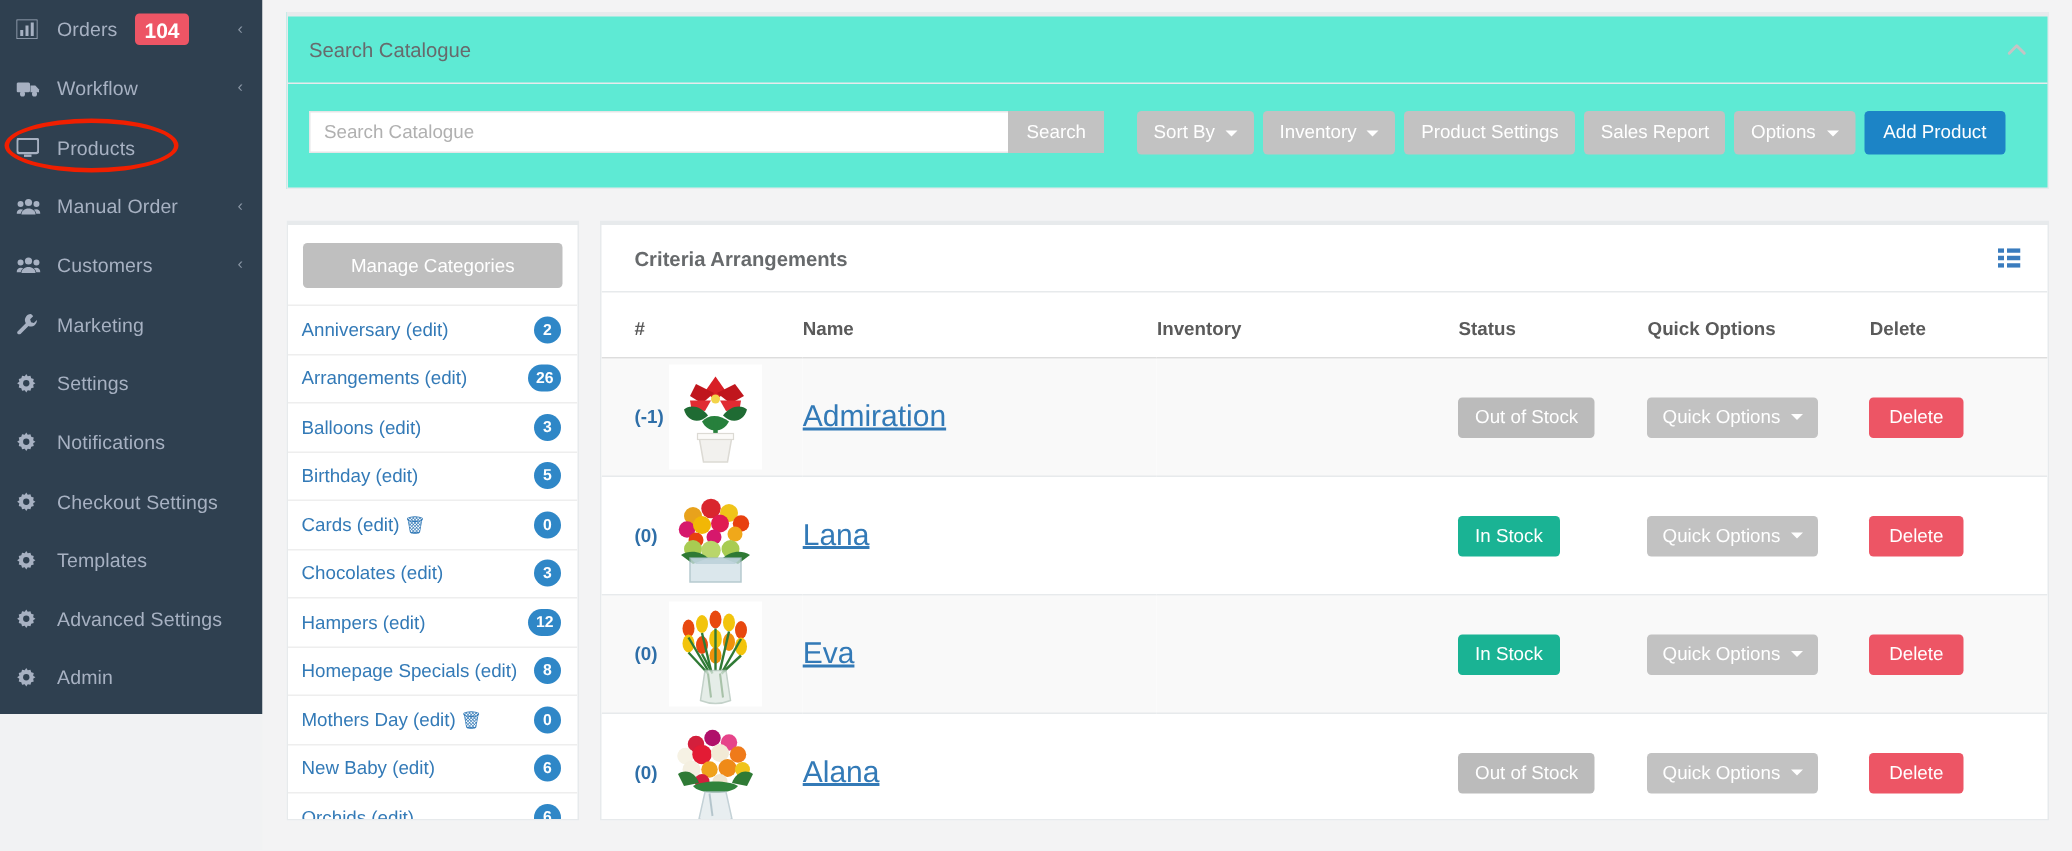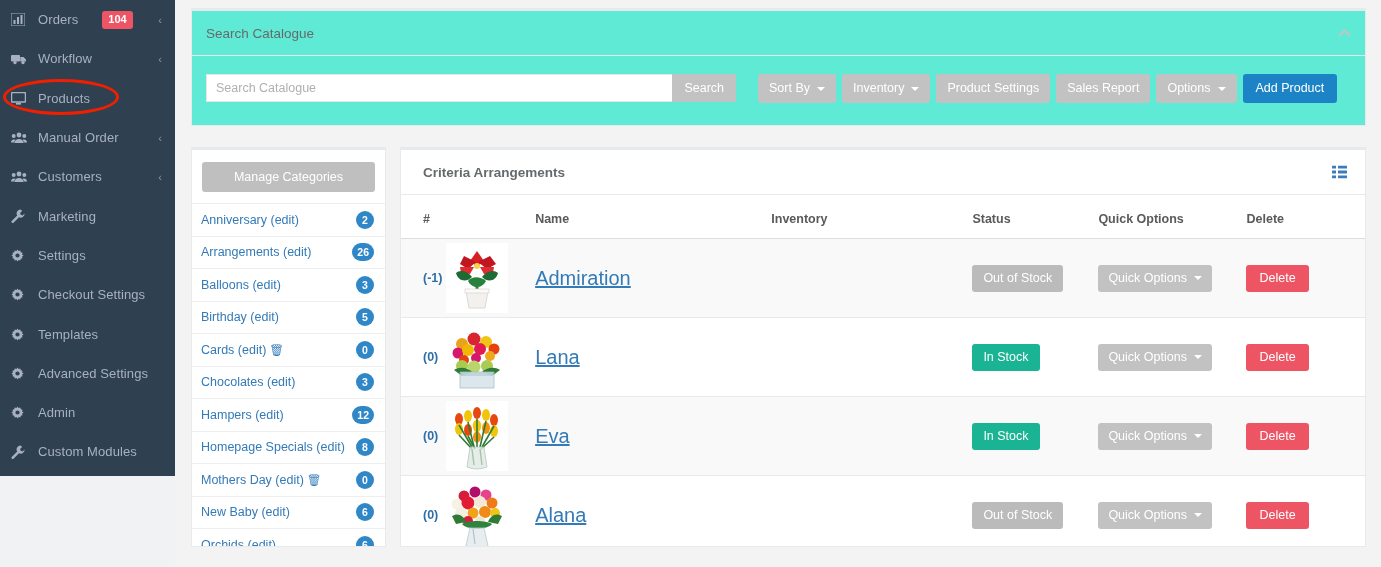--- a/index.html
+++ b/index.html
@@ -31,24 +31,24 @@
   }
   .nav-item .nav-ico {
     width: 18px; min-width: 18px; height: 14px;
     margin-right: 9px;
     display: flex; align-items: center; justify-content: flex-start;
     color: #a7b1c2;
   }
   .nav-item .nav-ico svg { display: block; }
   .nav-label { white-space: nowrap; letter-spacing: 0.1px; }
   .nav-badge {
-    margin-left: 24px;
+    margin-left: 12px;
     background: #ed5565;
     color: #fff;
-    font-size: 11px;
+    font-size: 14px;
     font-weight: bold;
     line-height: 1;
     padding: 3.5px 6px;
     border-radius: 3px;
   }
   .nav-caret {
     position: absolute; right: 13px; top: 50%;
     transform: translateY(-50%);
     font-size: 11px; color: #8a96a5;
     line-height: 1;
@@ -345,20 +345,29 @@
         <span class="nav-label">Marketing</span>
       </div>
       <div class="nav-item">
         <span class="nav-ico">
           <svg width="13" height="13" viewBox="0 0 13 13">
             <path d="M6.5 0.4l1 1.5 1.8-.4.5 1.7 1.7.5-.4 1.8 1.5 1-1.5 1 .4 1.8-1.7.5-.5 1.7-1.8-.4-1 1.5-1-1.5-1.8.4-.5-1.7-1.7-.5.4-1.8-1.5-1 1.5-1-.4-1.8 1.7-.5.5-1.7 1.8.4z" fill="#a7b1c2"></path>
             <circle cx="6.5" cy="6.5" r="2.1" fill="#2f4050"></circle>
           </svg>
         </span>
         <span class="nav-label">Settings</span>
+      </div>
+      <div class="nav-item">
+        <span class="nav-ico">
+          <svg width="13" height="13" viewBox="0 0 13 13">
+            <path d="M6.5 0.4l1 1.5 1.8-.4.5 1.7 1.7.5-.4 1.8 1.5 1-1.5 1 .4 1.8-1.7.5-.5 1.7-1.8-.4-1 1.5-1-1.5-1.8.4-.5-1.7-1.7-.5.4-1.8-1.5-1 1.5-1-.4-1.8 1.7-.5.5-1.7 1.8.4z" fill="#a7b1c2"></path>
+            <circle cx="6.5" cy="6.5" r="2.1" fill="#2f4050"></circle>
+          </svg>
+        </span>
+        <span class="nav-label">Notifications</span>
       </div>
       <div class="nav-item">
         <span class="nav-ico">
           <svg width="13" height="13" viewBox="0 0 13 13">
             <path d="M6.5 0.4l1 1.5 1.8-.4.5 1.7 1.7.5-.4 1.8 1.5 1-1.5 1 .4 1.8-1.7.5-.5 1.7-1.8-.4-1 1.5-1-1.5-1.8.4-.5-1.7-1.7-.5.4-1.8-1.5-1 1.5-1-.4-1.8 1.7-.5.5-1.7 1.8.4z" fill="#a7b1c2"></path>
             <circle cx="6.5" cy="6.5" r="2.1" fill="#2f4050"></circle>
           </svg>
         </span>
         <span class="nav-label">Checkout Settings</span>
       </div>

